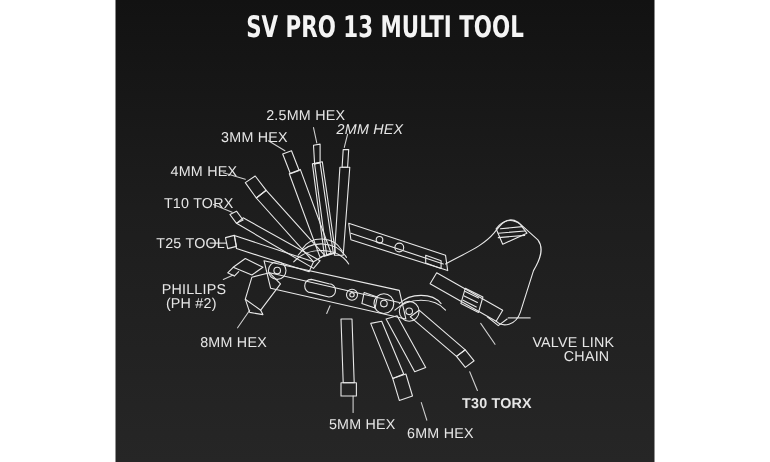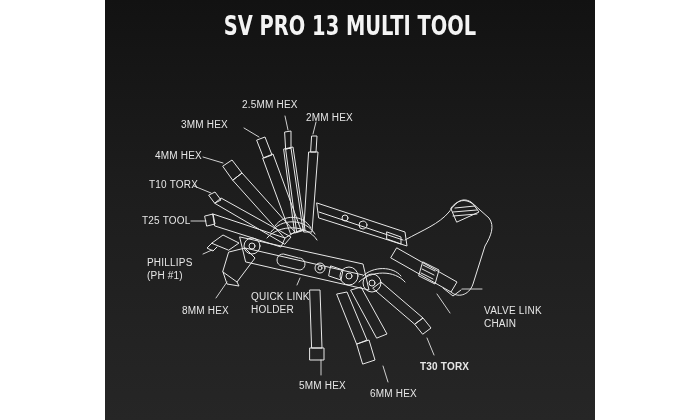--- a/index.html
+++ b/index.html
@@ -10,24 +10,24 @@
       overflow: hidden;
     }
     .title {
       position: absolute; left: 0; top: 10px; width: 490px; text-align: center;
       font-family: "DejaVu Sans", sans-serif; font-weight: bold; color: #f4f4f4;
       font-size: 27px; letter-spacing: 0px; transform: scaleX(0.72); transform-origin: center;
       white-space: nowrap;
     }
     svg.drawing { position: absolute; left: 0; top: 0; }
     .lbl {
-      position: absolute; font-family: "Liberation Sans", sans-serif; font-size: 10px;
+      position: absolute; font-family: "Liberation Sans", sans-serif; font-size: 13px;
       color: #e6e6e6; white-space: nowrap; line-height: 13px; letter-spacing: 0.2px;
     }
-    .lbl.center { text-align: left; }
+    .lbl.center { text-align: right; }
     .lbl span { display: block; }
   </style>
 </head>
 <body>
 
 <div class="panel">
 
   <div class="title">SV PRO 13 MULTI TOOL</div>
 
   <svg class="drawing" width="490" height="420" viewBox="0 0 490 420">
@@ -128,34 +128,30 @@
         <path d="M318 265 L330 271 M317 269 L329 275 M316 273 L328 279"></path>
         <path d="M300 240 C318 230, 334 224, 344 212 C350 204, 356 196, 366 202 L384 218 C390 226, 386 236, 380 246 L368 284 C364 296, 352 298, 346 292"></path>
         <path d="M346 208 C352 200, 360 198, 368 204 L374 212 L352 222 Z"></path>
         <path d="M350 208 L370 206 M348 212 L372 210 M348 216 L372 214"></path>
         <path d="M338 288 L348 296 L356 290"></path>
       </g>
     </g>
   </svg>
 
   <div class="lbl" style="left:137px; top:98px;">2.5MM HEX</div>
-  <div class="lbl" style="left:76px; top:118px;">3MM HEX</div>
-  <div class="lbl" style="left:201px; top:111px;">2MM HEX</div>
+  <div class="lbl" style="left:96px; top:118px;">3MM HEX</div>
+  <div class="lbl" style="left:201px; top:111px;font-style:italic;">2MM HEX</div>
   <div class="lbl" style="left:50px; top:149px;">4MM HEX</div>
   <div class="lbl" style="left:44px; top:178px;">T10 TORX</div>
   <div class="lbl" style="left:37px; top:214px;">T25 TOOL</div>
   <div class="lbl center" style="left:42px; top:256px; width:50px;">
     <span>PHILLIPS</span>
-    <span>(PH #1)</span>
+    <span>(PH #2)</span>
   </div>
   <div class="lbl" style="left:77px; top:304px;">8MM HEX</div>
-  <div class="lbl center" style="left:146px; top:290px; width:70px;">
-    <span>QUICK LINK</span>
-    <span>HOLDER</span>
-  </div>
   <div class="lbl center" style="left:379px; top:304px; width:70px;">
     <span>VALVE LINK</span>
     <span>CHAIN</span>
   </div>
   <div class="lbl" style="left:315px; top:360px;font-weight:bold;">T30 TORX</div>
   <div class="lbl" style="left:194px; top:379px;">5MM HEX</div>
   <div class="lbl" style="left:265px; top:387px;">6MM HEX</div>
 
 </div>
 

